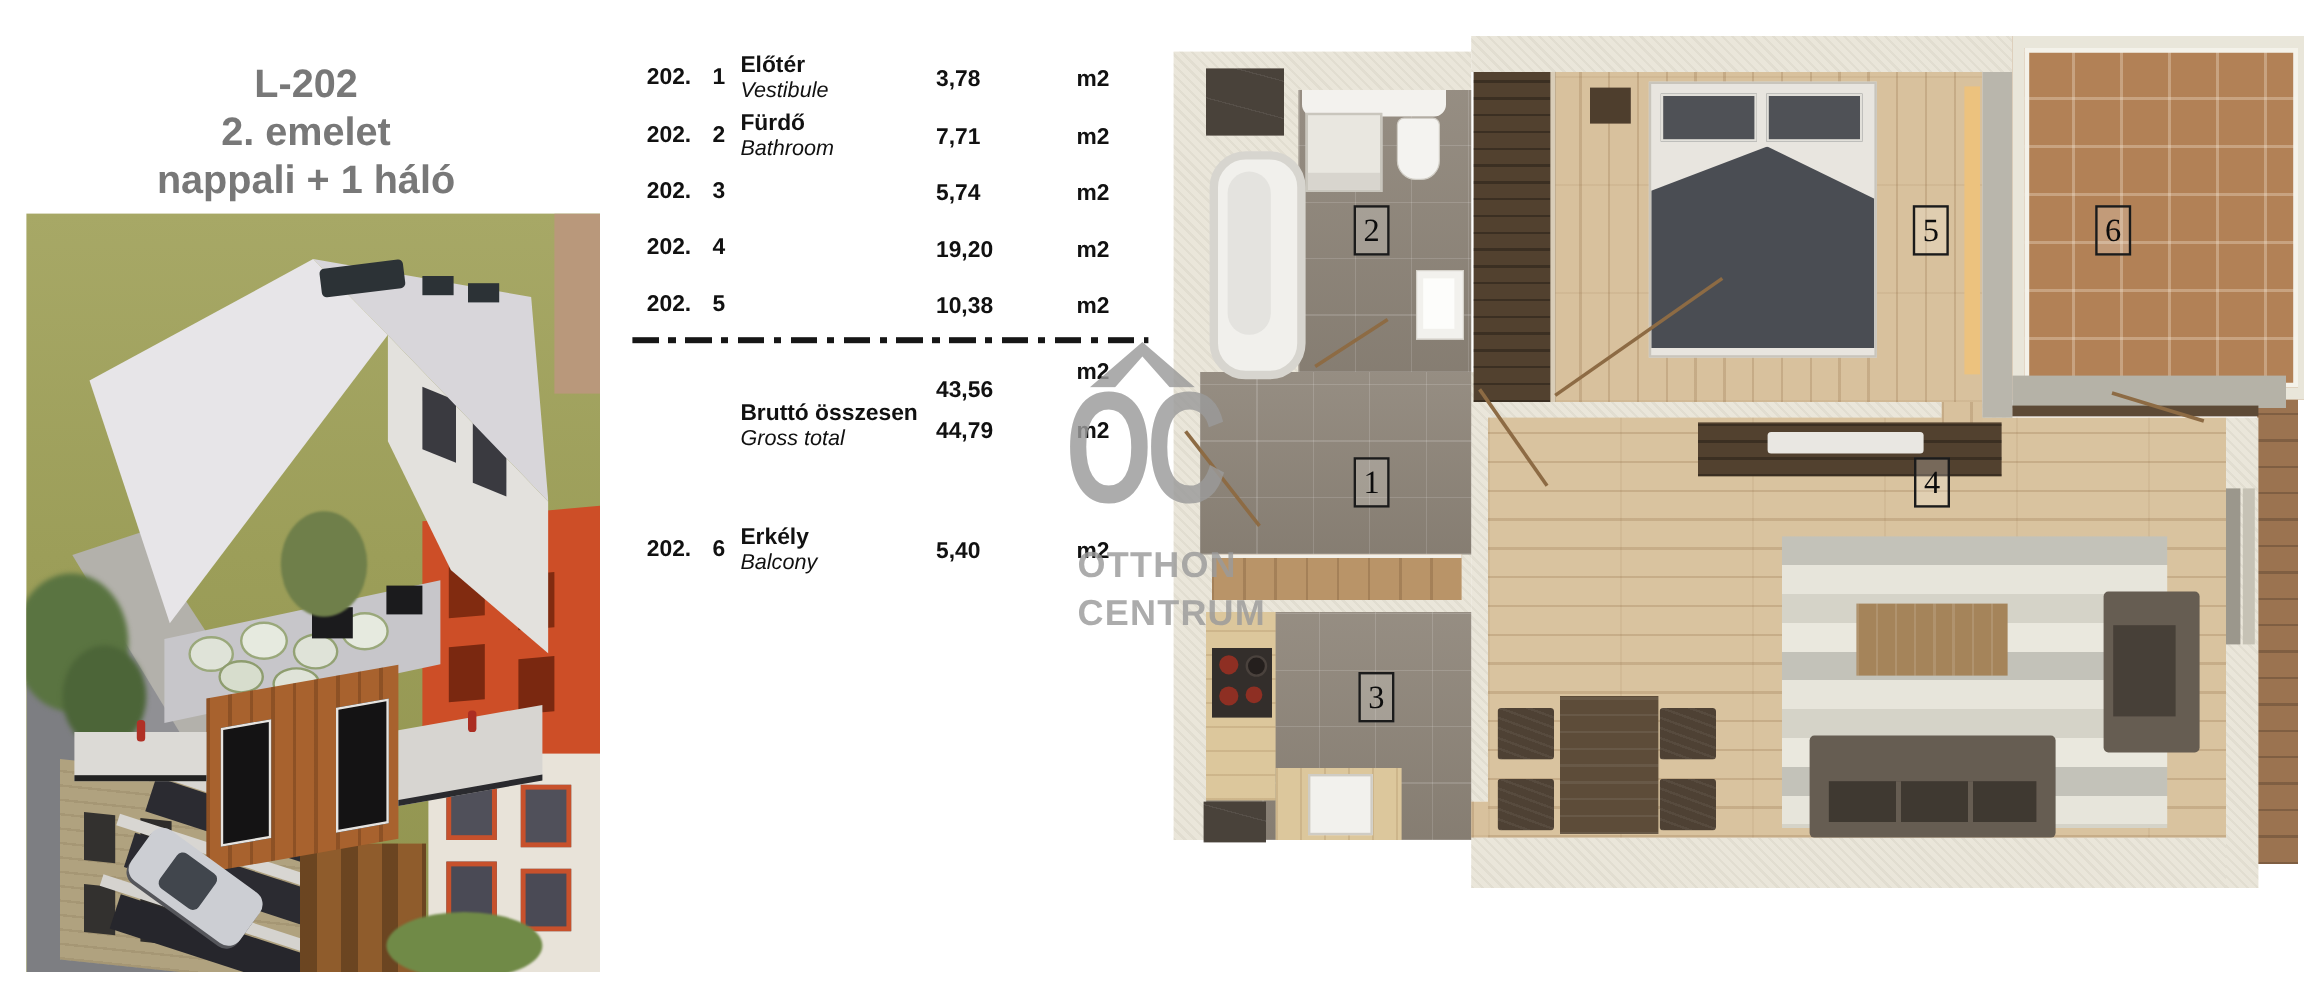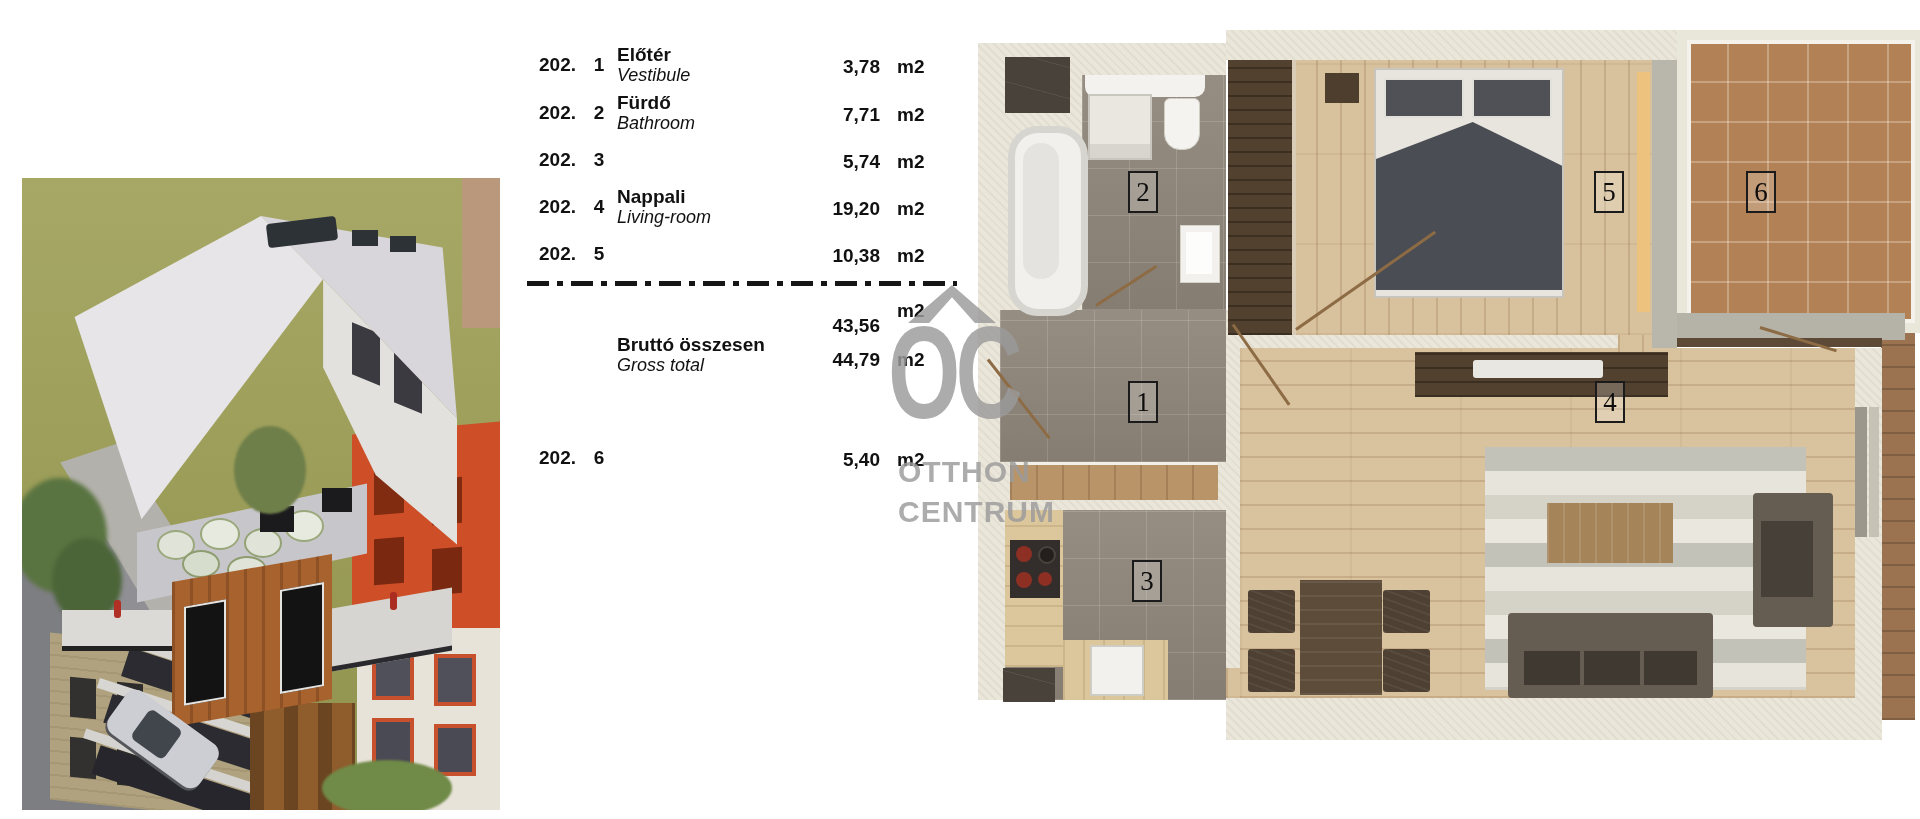--- a/index.html
+++ b/index.html
@@ -12,21 +12,21 @@
   .photo{position:absolute;left:22px;top:178px;width:478px;height:632px;overflow:hidden;
          background:linear-gradient(180deg,#a7a866 0%,#9c9e59 45%,#90934f 100%);}
   .ph{position:absolute;}
   
   .trow{position:absolute;left:520px;width:445px;height:46px;font-size:19px;}
   .tnum{position:absolute;left:0;top:10px;width:56px;text-align:right;font-weight:bold;}
   .tidx{position:absolute;left:66px;top:10px;width:26px;text-align:center;font-weight:bold;}
   .tname{position:absolute;left:97px;top:0;width:230px;}
   .hu{display:block;font-weight:bold;line-height:21px;}
   .en{display:block;font-style:italic;font-size:18px;line-height:21px;}
-  .tval{position:absolute;left:260px;top:12px;width:100px;text-align:right;font-weight:bold;}
+  .tval{position:absolute;left:260px;top:12px;width:100px;font-weight:bold;}
   .tunit{position:absolute;left:377px;top:12px;font-weight:bold;}
   .divider{position:absolute;left:527px;top:281px;width:430px;height:5px;
     background:repeating-linear-gradient(90deg,#161616 0 22px,transparent 22px 30px,#161616 30px 36px,transparent 36px 44px);}
   
   .wm{position:absolute;left:880px;top:283px;width:220px;height:270px;z-index:40;
       color:#9b9b9b;opacity:.82;pointer-events:none;}
   .wm-roof{position:absolute;left:28px;top:2px;width:88px;height:38px;background:#9b9b9b;
       clip-path:polygon(0 100%,50% 0,100% 100%,76% 100%,50% 32%,24% 100%);}
   .wm-oc{position:absolute;left:8px;top:28px;font-size:150px;font-weight:bold;line-height:140px;
       letter-spacing:-8px;transform:scaleX(.62) scaleY(.88);transform-origin:left top;}
@@ -57,20 +57,25 @@
       font-family:"Liberation Serif",serif;font-size:27px;color:#0d0d0d;}
   .swing{position:absolute;height:3px;background:#8d6b44;transform-origin:left center;z-index:15;}
   .chair{position:absolute;width:47px;height:43px;background:#4e4134;border-radius:3px;
       background-image:repeating-linear-gradient(20deg,rgba(255,255,255,.05) 0 2px,transparent 2px 8px);}
 </style>
 </head>
 <body>
 
 <div class="page">
 
+  <div class="titleblock">
+    <div>L-202</div>
+    <div>2. emelet</div>
+    <div>nappali + 1 háló</div>
+  </div>
 
   <div class="photo">
     <div class="ph" style="left:440px;top:0;width:38px;height:150px;background:#b9987b;"></div>
     <div class="ph" style="inset:0;background:#909094;clip-path:polygon(0 52%,14% 47%,58% 100%,0 100%);"></div>
     <div class="ph" style="inset:0;background:#b3b1ab;clip-path:polygon(8% 45%,20% 42%,70% 100%,52% 100%);"></div>
     <div class="ph" style="inset:0;background:#7d7e82;clip-path:polygon(0 62%,8% 58%,34% 100%,0 100%);"></div>
     <div class="ph" style="left:-10px;top:300px;width:95px;height:115px;background:#5a7441;border-radius:50%;filter:blur(2px);"></div>
     <div class="ph" style="left:30px;top:360px;width:70px;height:85px;background:#4c6538;border-radius:50%;filter:blur(2px);"></div>
     <div class="ph" style="left:28px;top:465px;width:200px;height:167px;background:#b0a27f;transform:skewY(6deg);background-image:repeating-linear-gradient(0deg,rgba(90,70,40,.12) 0 2px,transparent 2px 12px);"></div>
     <div class="ph" style="left:48px;top:500px;width:26px;height:40px;background:#33312f;transform:skewY(6deg);"></div>
@@ -148,24 +153,20 @@
     </div>
     <div class="trow" style="top:139px">
       <span class="tnum">202.</span>
       <span class="tidx">3</span>
       <span class="tval">5,74</span>
       <span class="tunit">m2</span>
     </div>
     <div class="trow" style="top:186px">
       <span class="tnum">202.</span>
       <span class="tidx">4</span>
-      <span class="tname">
-        <span class="hu">Nappali</span>
-        <span class="en">Living-room</span>
-      </span>
       <span class="tval">19,20</span>
       <span class="tunit">m2</span>
     </div>
     <div class="trow" style="top:233px">
       <span class="tnum">202.</span>
       <span class="tidx">5</span>
       <span class="tval">10,38</span>
       <span class="tunit">m2</span>
     </div>
 
@@ -180,20 +181,24 @@
         <span class="hu">Bruttó összesen</span>
         <span class="en">Gross total</span>
       </span>
       <span class="tval" style="top:15px">44,79</span>
       <span class="tunit" style="top:15px">m2</span>
     </div>
 
     <div class="trow" style="top:437px">
       <span class="tnum">202.</span>
       <span class="tidx">6</span>
+      <span class="tname">
+        <span class="hu">Erkély</span>
+        <span class="en">Balcony</span>
+      </span>
       <span class="tval">5,40</span>
       <span class="tunit">m2</span>
     </div>
   </div>
 
   <div class="plan">
 
     <div class="pp" style="left:903px;top:300px;width:34px;height:392px;background:#9b7350;background-image:repeating-linear-gradient(0deg,rgba(0,0,0,.18) 0 2px,transparent 2px 22px);"></div>
 
     <div class="pp wall" style="left:0;top:15px;width:248px;height:657px;"></div>

